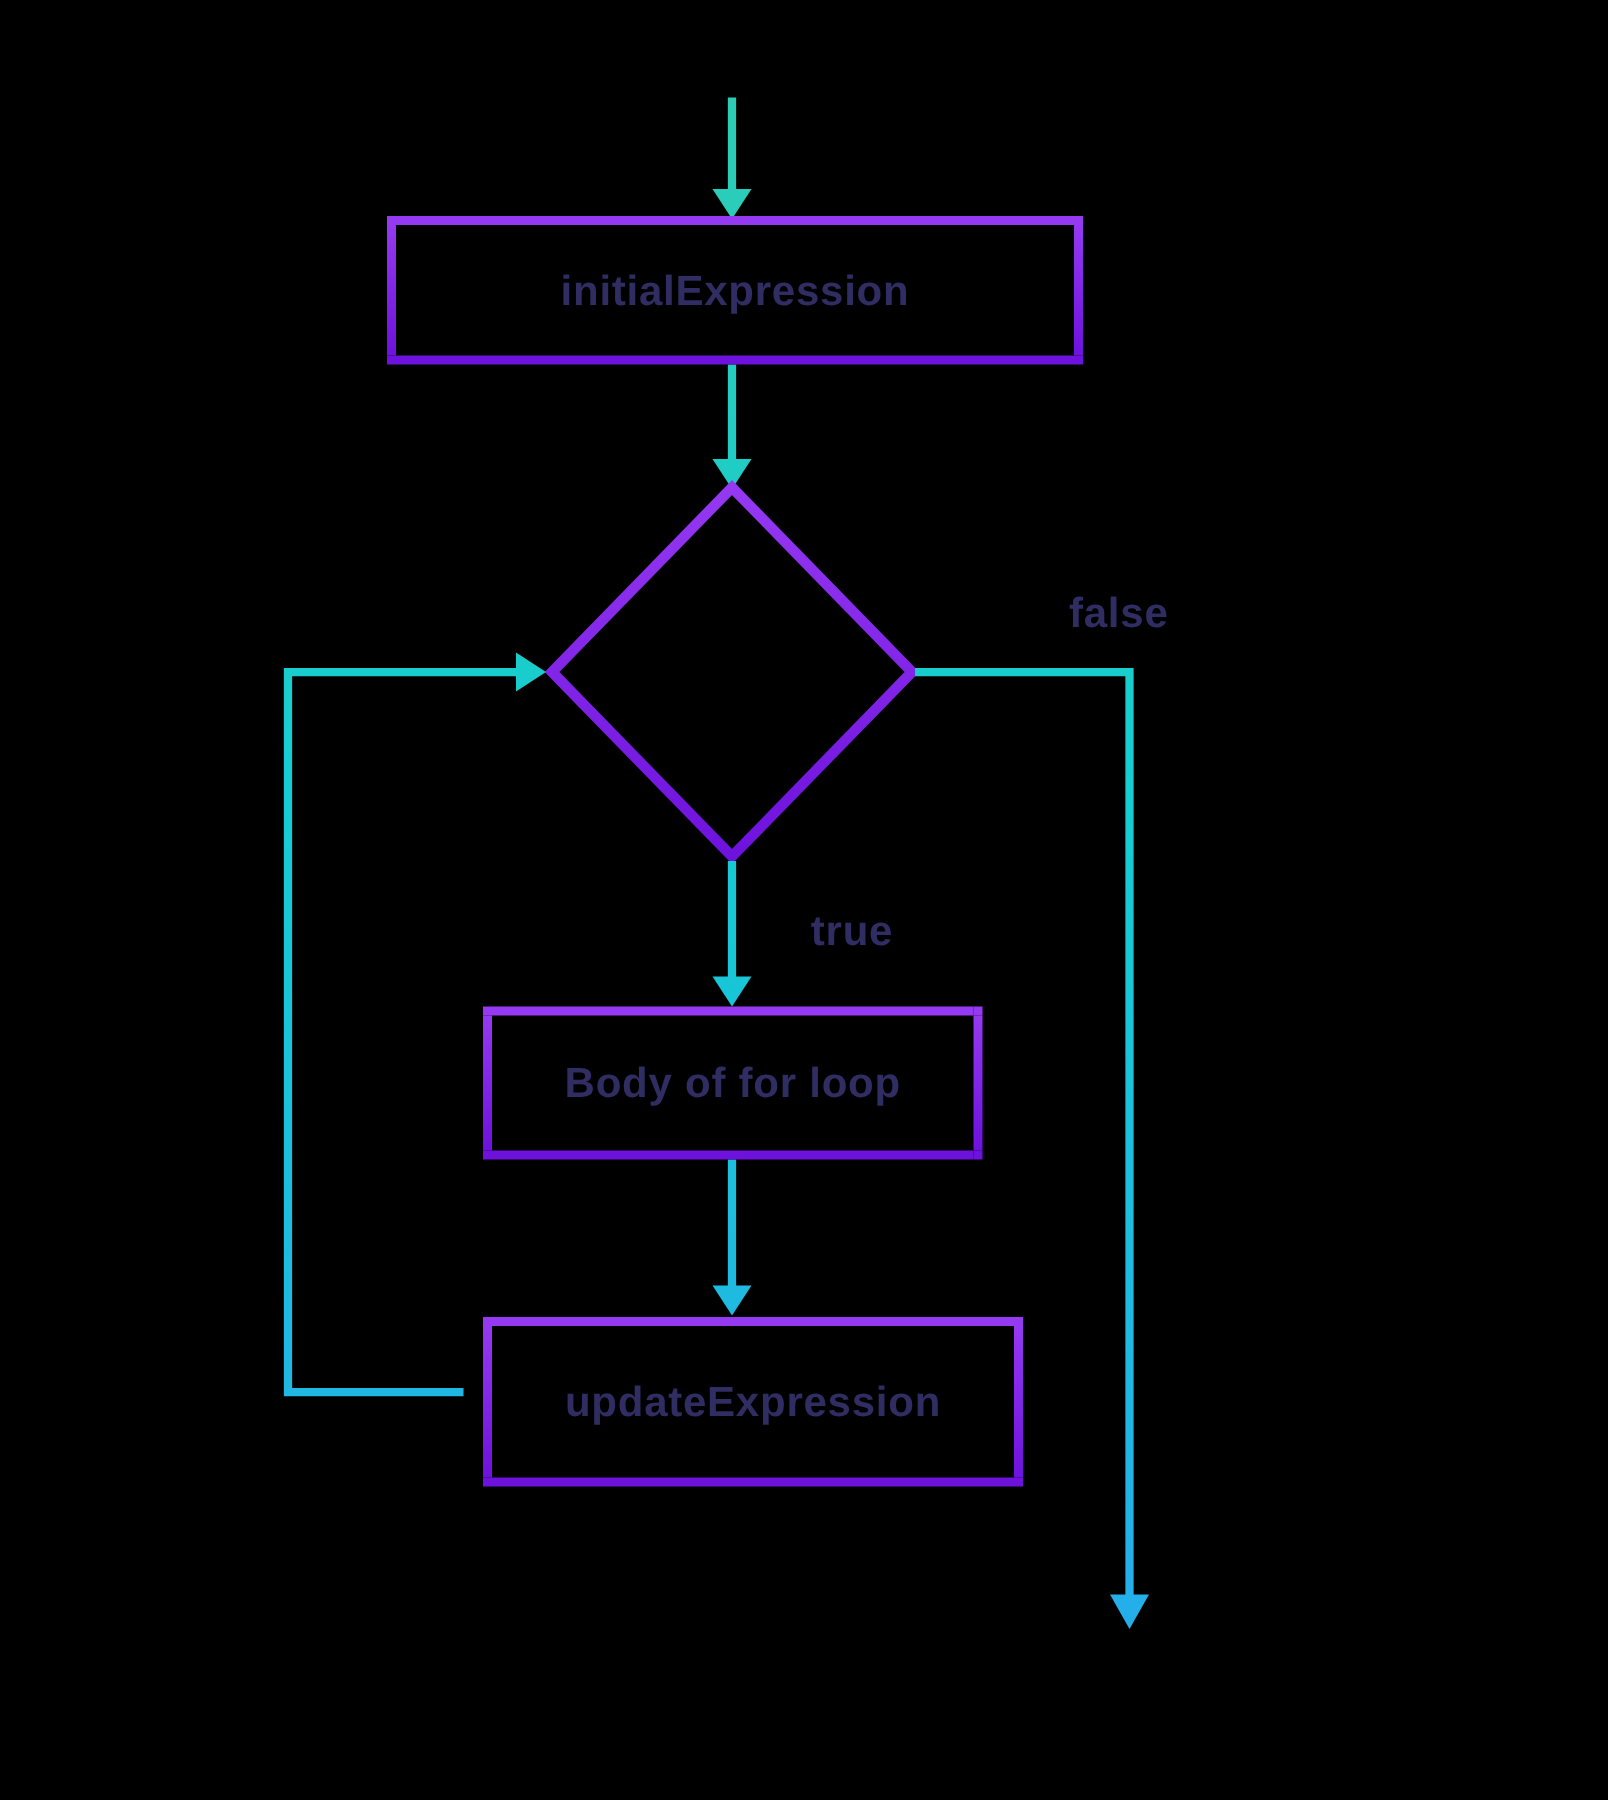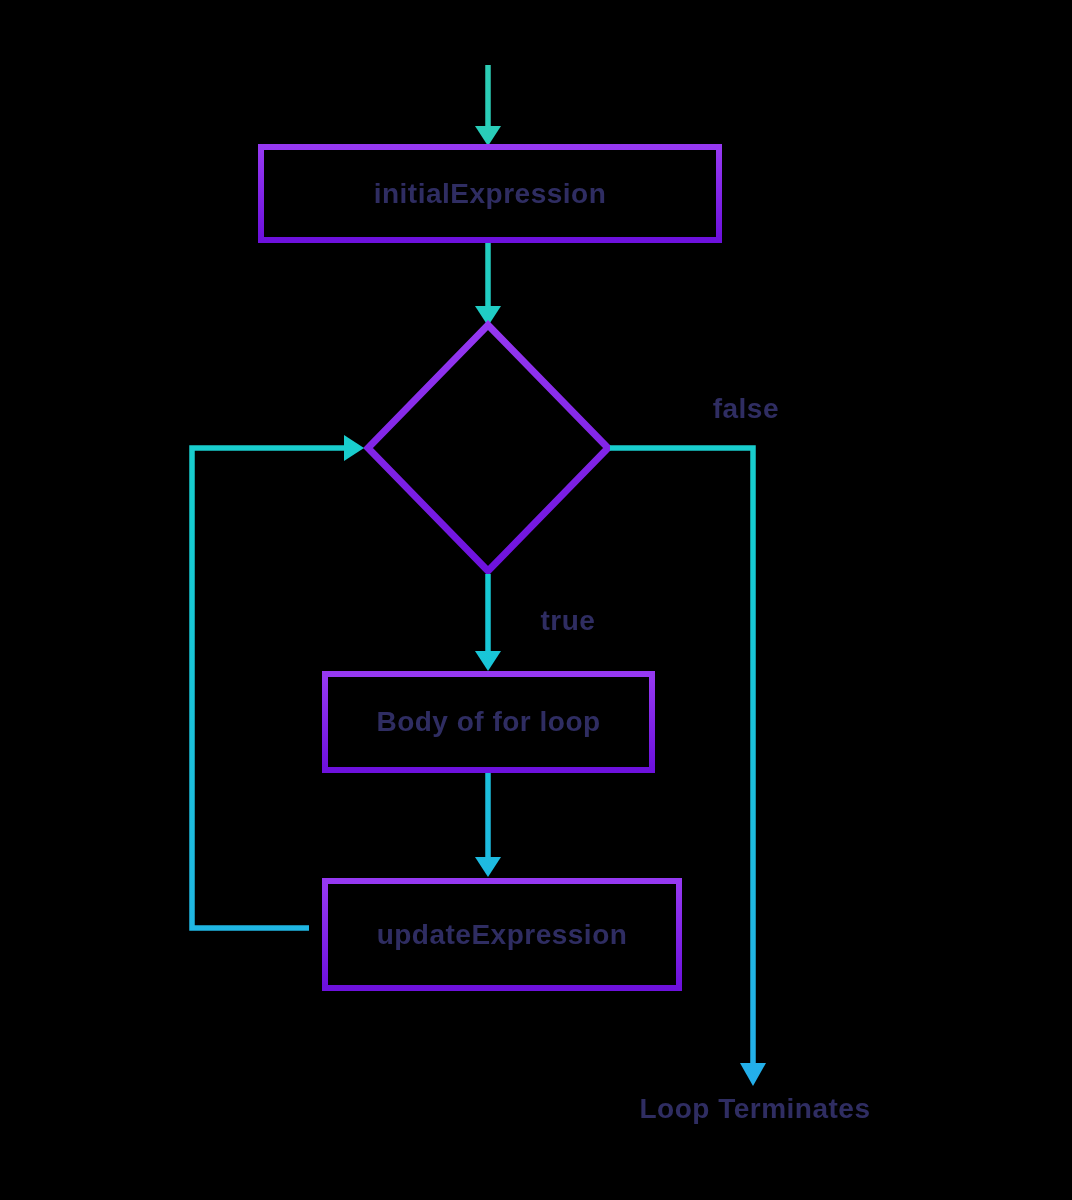--- a/index.html
+++ b/index.html
@@ -98,15 +98,14 @@
 
   <div class="node-box" id="update-box">
     <span class="node-label">updateExpression</span>
   </div>
 
 
   <div class="edge-label" id="false-label">false</div>
 
   <div class="edge-label" id="true-label">true</div>
 
-  <div class="edge-label" id="terminate-label">Loop Terminates</div>
 
 </div>
 
 </body></html>

